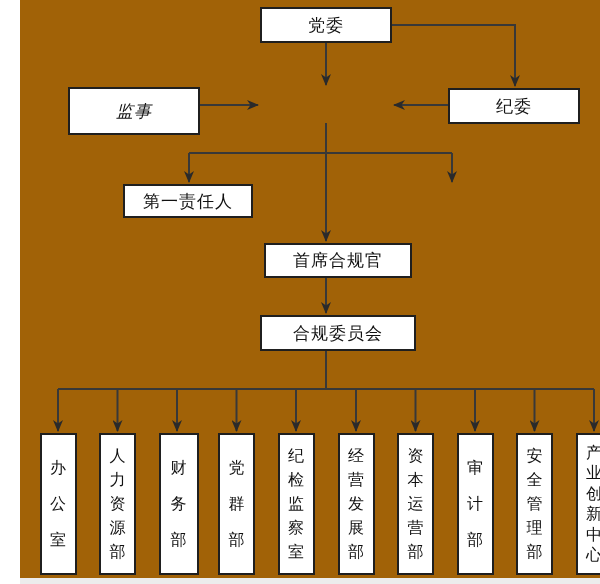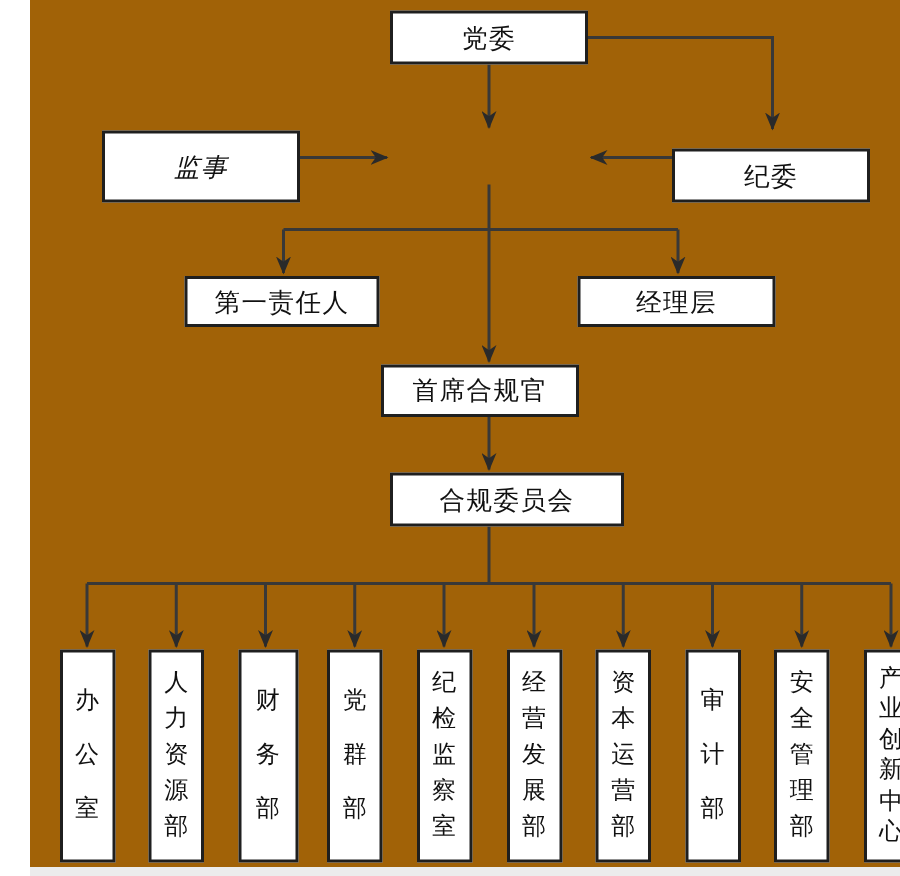--- a/index.html
+++ b/index.html
@@ -102,27 +102,26 @@
       <line x1="514.5" y1="389" x2="514.5" y2="431" marker-end="url(#arrow)"></line>
       <line x1="574" y1="389" x2="574" y2="431" marker-end="url(#arrow)"></line>
     </g>
   </svg>
 
   <div class="node" style="left:240px; top:7px;  width:132px; height:36px;">党委</div>
 
   <div class="node" style="left:48px;  top:87px; width:132px; height:48px;font-style:italic;">监事</div>
 
 
-  <div class="node" style="left:428px; top:99px; width:132px; height:36px;">纪委</div>
+  <div class="node" style="left:428px; top:88px; width:132px; height:36px;">纪委</div>
 
   <div class="node" style="left:103px; top:184px; width:130px; height:34px;">第一责任人</div>
 
-  <div class="node" style="left:365px; top:184px; width:132px; height:34px;">经理层</div>
 
-  <div class="node" style="left:234px; top:243px; width:132px; height:35px;">首席合规官</div>
+  <div class="node" style="left:244px; top:243px; width:148px; height:35px;">首席合规官</div>
 
   <div class="node" style="left:240px; top:315px; width:156px; height:36px;">合规委员会</div>
 
   <div class="dept" style="left:19.5px;">
       <span>办</span>
       <span>公</span>
       <span>室</span>
     </div>
 
   <div class="dept" style="left:79px;">

